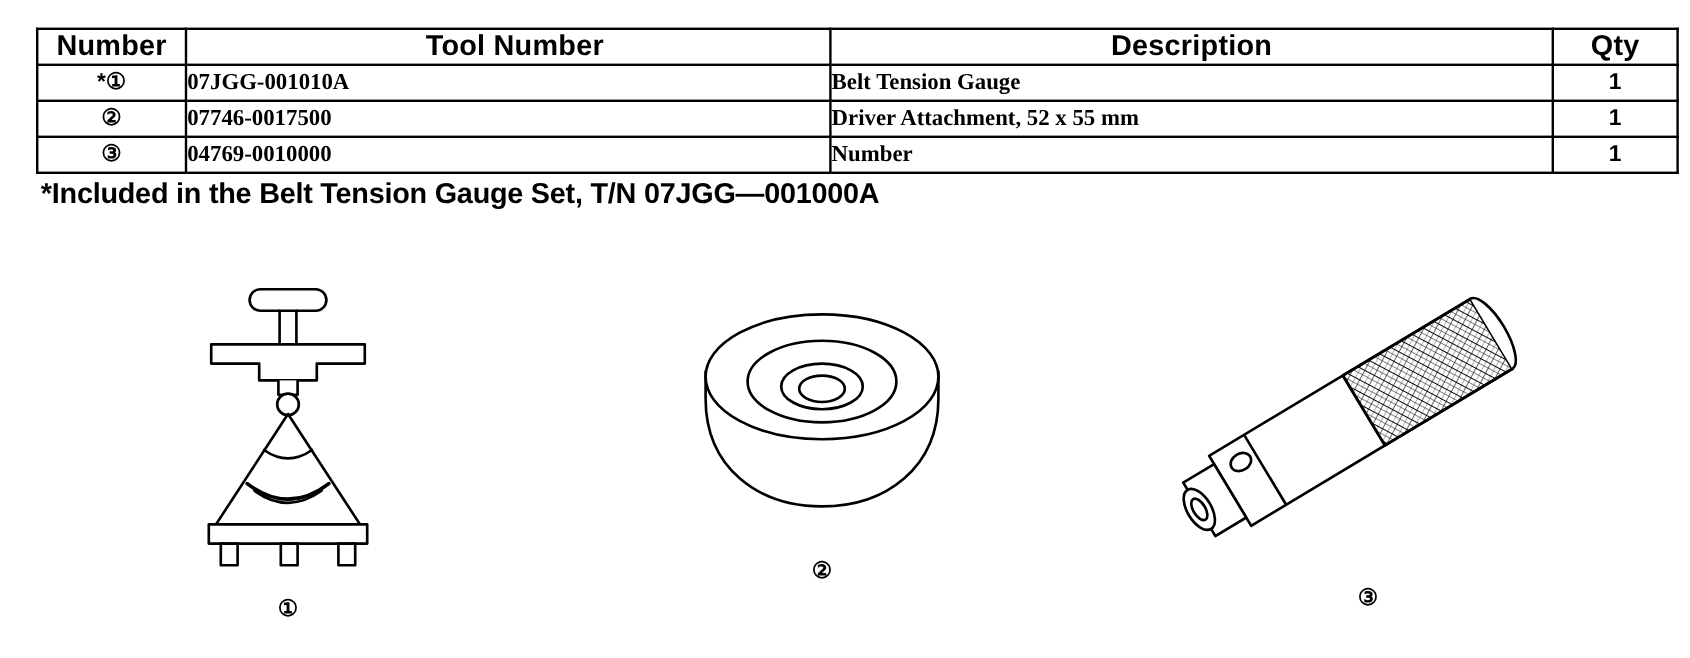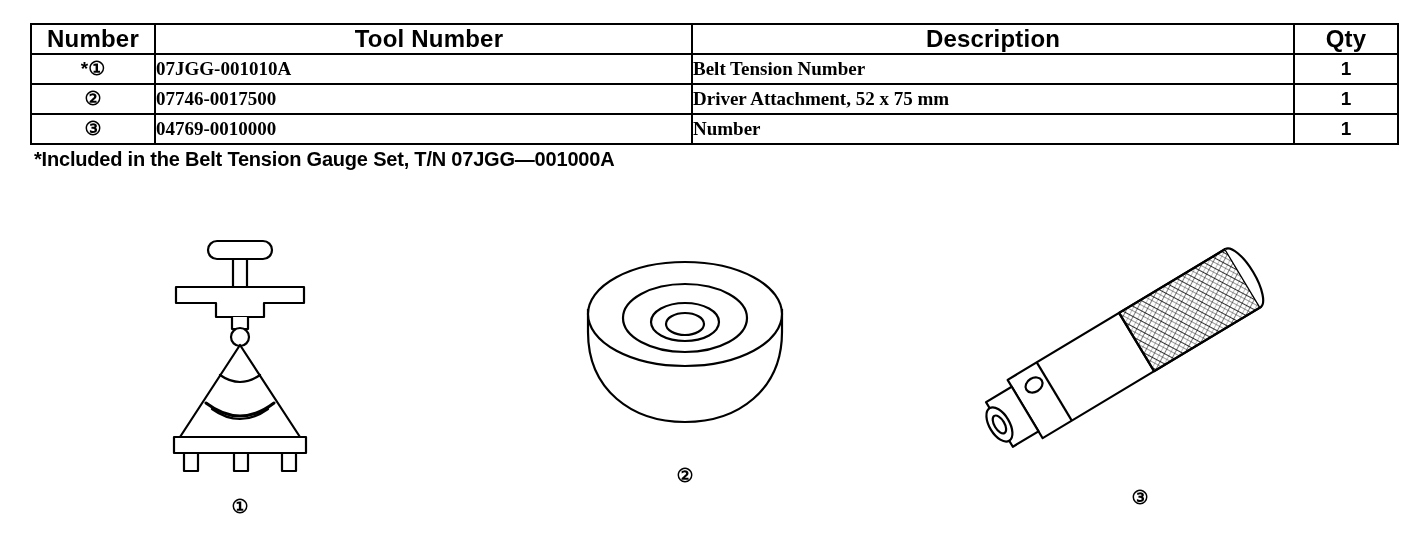--- a/index.html
+++ b/index.html
@@ -56,21 +56,21 @@
     font-size: 19px;
     font-family: Liberation Serif, serif;
   }
   .cell-qty { text-align: center; font-size: 18px; }
 
   
   .footnote {
     position: absolute;
     left: 34px;
     top: 148px;
-    font-size: 20px;
+    font-size: 24px;
     font-weight: bold;
     letter-spacing: -0.2px;
     white-space: nowrap;
   }
 
   
   .figures {
     position: absolute;
     left: 0;
     top: 200px;
@@ -105,27 +105,27 @@
       <th class="col-number">Number</th>
       <th class="col-tool" style="text-align:center;padding-left:11px;">Tool Number</th>
       <th class="col-desc" style="text-align:center;padding-left:0;">Description</th>
       <th class="col-qty">Qty</th>
     </tr>
   </thead>
   <tbody>
     <tr>
       <td class="cell-num">*①</td>
       <td class="cell-tool">07JGG-001010A</td>
-      <td class="cell-desc">Belt Tension Number</td>
+      <td class="cell-desc">Belt Tension Gauge</td>
       <td class="cell-qty">1</td>
     </tr>
     <tr>
       <td class="cell-num">②</td>
       <td class="cell-tool">07746-0017500</td>
-      <td class="cell-desc">Driver Attachment, 52 x 75 mm</td>
+      <td class="cell-desc">Driver Attachment, 52 x 55 mm</td>
       <td class="cell-qty">1</td>
     </tr>
     <tr>
       <td class="cell-num">③</td>
       <td class="cell-tool">04769-0010000</td>
       <td class="cell-desc">Number</td>
       <td class="cell-qty">1</td>
     </tr>
   </tbody>
 </table>

